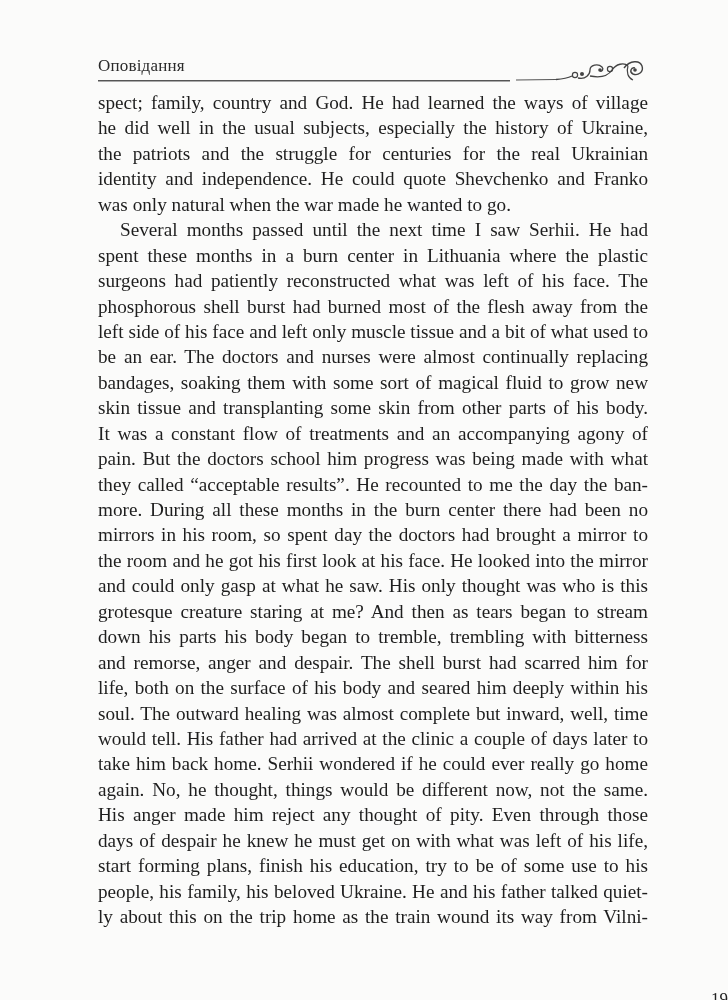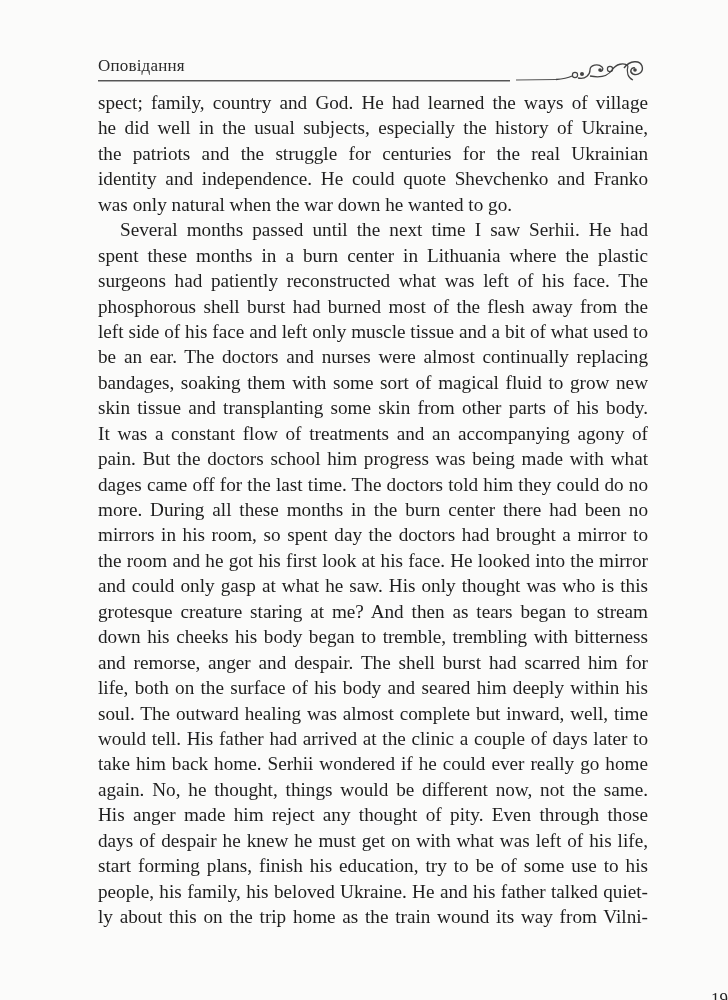--- a/index.html
+++ b/index.html
@@ -82,40 +82,40 @@
       <path d="M112 10 C110 16 112 22 117 24" stroke="#444" stroke-width="1.2" fill="none"></path>
     </svg>
   </div>
 
   <div class="body-text">
     <p>
       <span class="line">spect; family, country and God. He had learned the ways of village</span>
       <span class="line">he did well in the usual subjects, especially the history of Ukraine,</span>
       <span class="line">the patriots and the struggle for centuries for the real Ukrainian</span>
       <span class="line">identity and independence. He could quote Shevchenko and Franko</span>
-      <span class="line last">was only natural when the war down he wanted to go.</span>
+      <span class="line last">was only natural when the war made he wanted to go.</span>
     </p>
     <p>
       <span class="line indent">Several months passed until the next time I saw Serhii. He had</span>
       <span class="line">spent these months in a burn center in Lithuania where the plastic</span>
       <span class="line">surgeons had patiently reconstructed what was left of his face. The</span>
       <span class="line">phosphorous shell burst had burned most of the flesh away from the</span>
       <span class="line">left side of his face and left only muscle tissue and a bit of what used to</span>
       <span class="line">be an ear. The doctors and nurses were almost continually replacing</span>
       <span class="line">bandages, soaking them with some sort of magical fluid to grow new</span>
       <span class="line">skin tissue and transplanting some skin from other parts of his body.</span>
       <span class="line">It was a constant flow of treatments and an accompanying agony of</span>
       <span class="line">pain. But the doctors school him progress was being made with what</span>
-      <span class="line">dages came off for the last time. The doctors told him they could do no</span>
+      <span class="line">they called “acceptable results”. He recounted to me the day the ban-</span>
       <span class="line">more. During all these months in the burn center there had been no</span>
       <span class="line">mirrors in his room, so spent day the doctors had brought a mirror to</span>
       <span class="line">the room and he got his first look at his face. He looked into the mirror</span>
       <span class="line">and could only gasp at what he saw. His only thought was who is this</span>
       <span class="line">grotesque creature staring at me? And then as tears began to stream</span>
-      <span class="line">down his cheeks his body began to tremble, trembling with bitterness</span>
+      <span class="line">down his parts his body began to tremble, trembling with bitterness</span>
       <span class="line">and remorse, anger and despair. The shell burst had scarred him for</span>
       <span class="line">life, both on the surface of his body and seared him deeply within his</span>
       <span class="line">soul. The outward healing was almost complete but inward, well, time</span>
       <span class="line">would tell. His father had arrived at the clinic a couple of days later to</span>
       <span class="line">take him back home. Serhii wondered if he could ever really go home</span>
       <span class="line">again. No, he thought, things would be different now, not the same.</span>
       <span class="line">His anger made him reject any thought of pity. Even through those</span>
       <span class="line">days of despair he knew he must get on with what was left of his life,</span>
       <span class="line">start forming plans, finish his education, try to be of some use to his</span>
       <span class="line">people, his family, his beloved Ukraine. He and his father talked quiet-</span>

